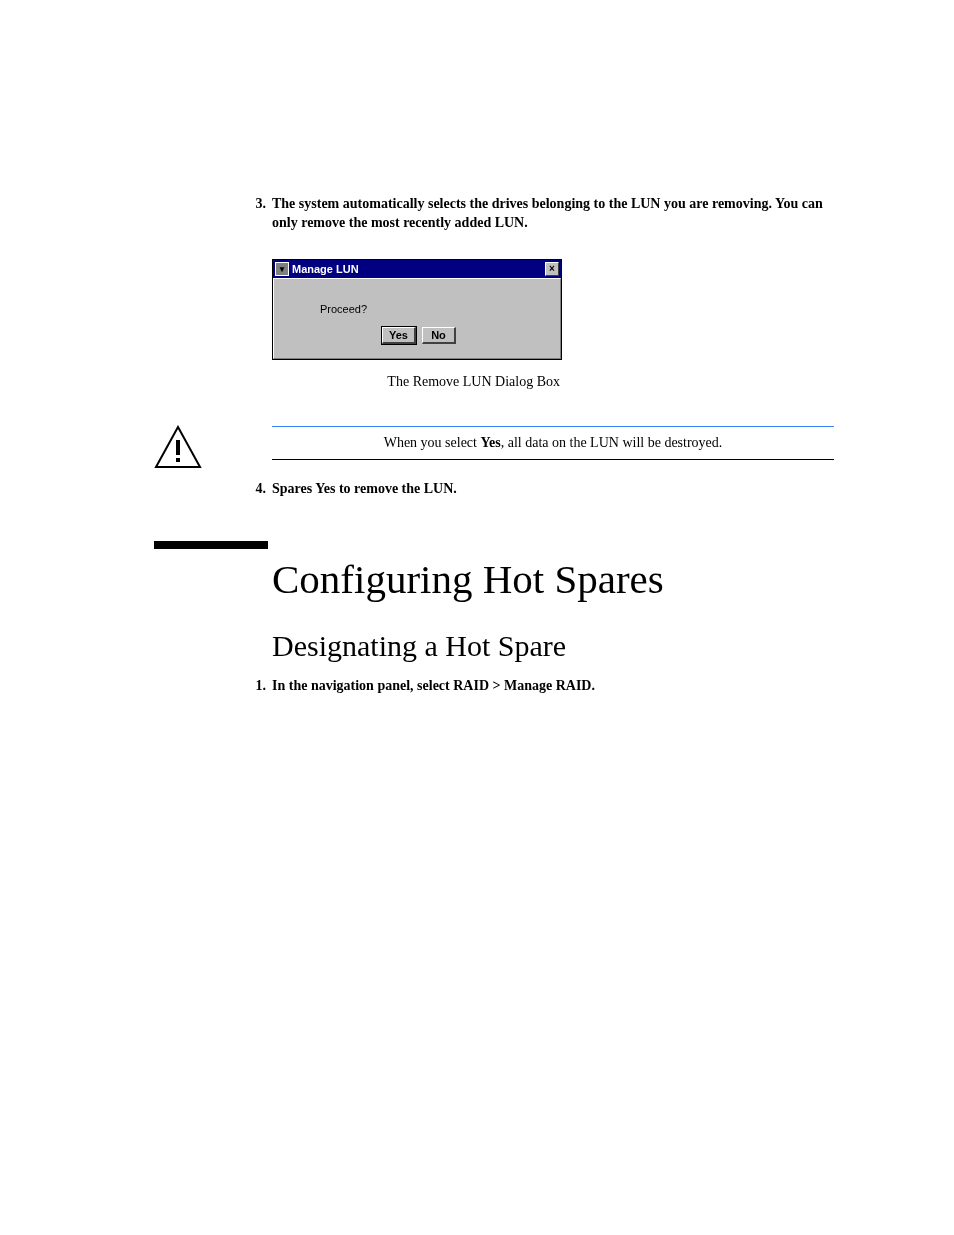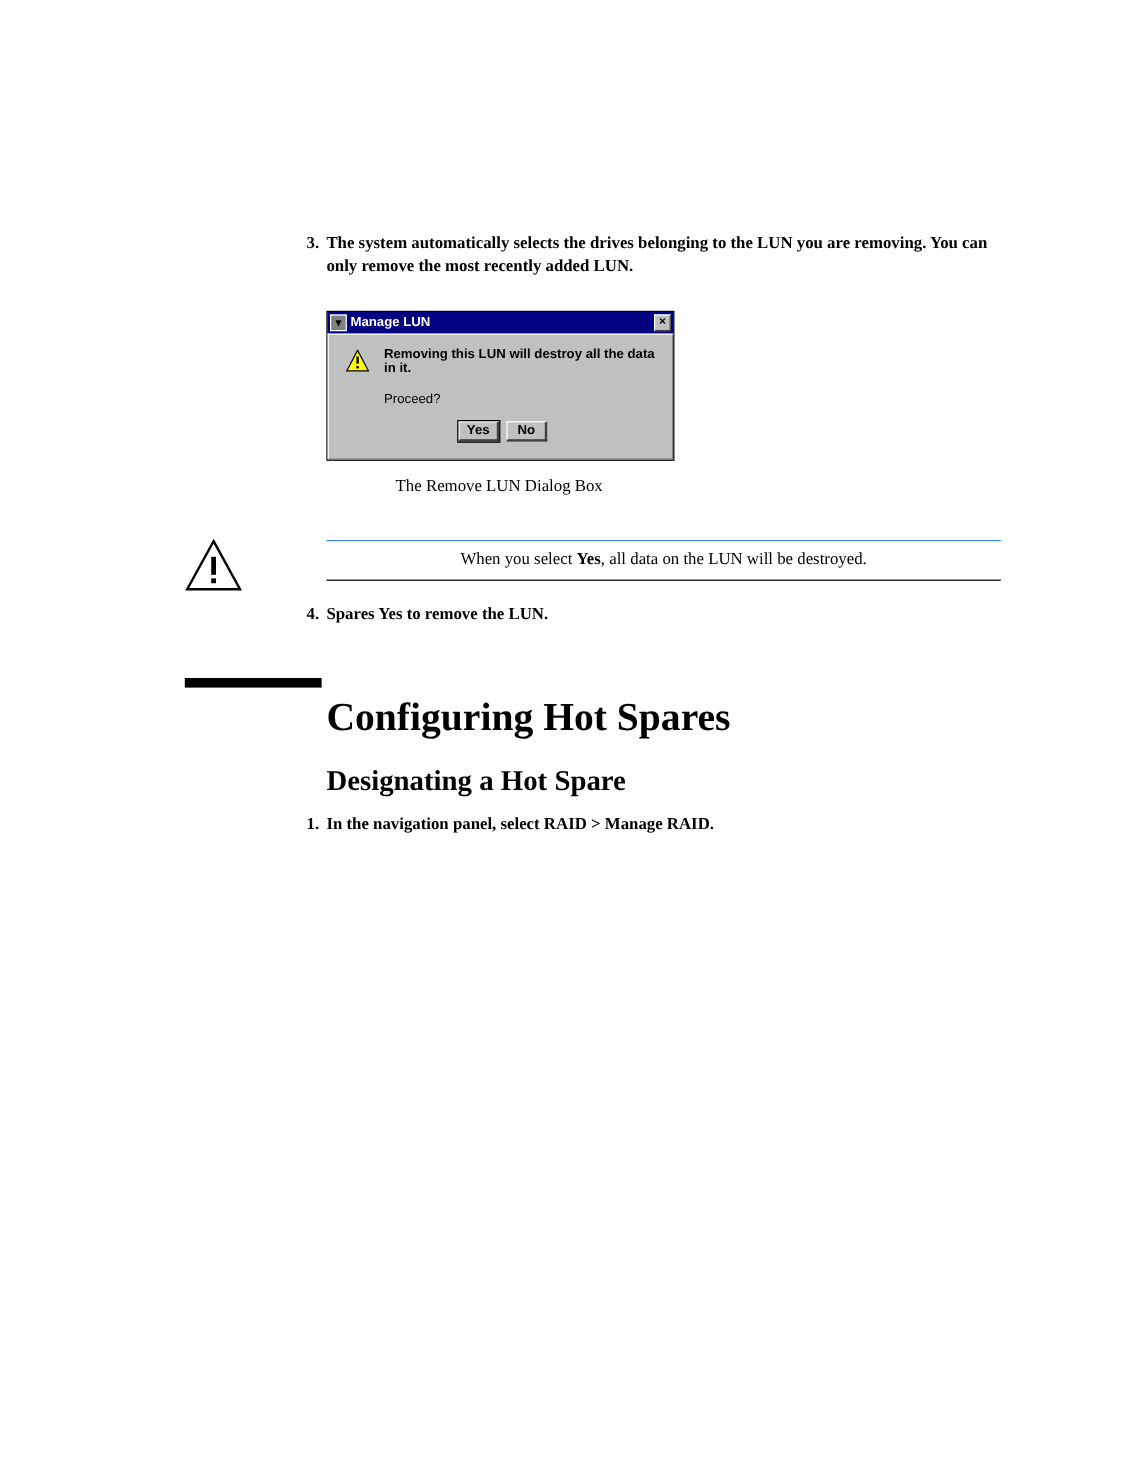--- a/index.html
+++ b/index.html
@@ -129,21 +129,21 @@
     border-left: 1px solid #fff;
     border-right: 2px solid #404040;
     border-bottom: 2px solid #404040;
     text-align: center;
     box-sizing: border-box;
   }
   .dlg-btn.default {
     outline: 1px solid #000;
   }
   .fig-caption {
-    text-align: center;
+    text-align: right;
     font-size: 14px;
     margin-top: 14px;
     width: 288px;
   }
   .caution-block {
     position: relative;
     margin-top: 36px;
     border-top: 1px solid #3b82f6;
     border-bottom: 1px solid #000;
     padding: 8px 0;
@@ -170,28 +170,28 @@
   }
   .section-bar {
     position: absolute;
     left: -118px;
     top: -14px;
     width: 114px;
     height: 8px;
     background: #000;
   }
   .h1 {
-    font-size: 33px;
-    font-weight: 700;
+    font-size: 41px;
+    font-weight: 400;
     margin: 0;
     line-height: 1.2;
   }
   .h2 {
-    font-size: 24px;
-    font-weight: 700;
+    font-size: 30px;
+    font-weight: 400;
     margin-bottom: 14px;
   }
   .body-text {
     font-size: 14px;
     margin-bottom: 16px;
   }
 </style>
 </head>
 <body>
 
@@ -203,30 +203,20 @@
   </div>
 
   <div class="dialog-figure">
     <div class="dialog">
       <div class="dialog-titlebar">
         <span class="sysicon">▾</span>
         <span class="title">Manage LUN</span>
         <span class="closebtn">×</span>
       </div>
       <div class="dialog-body">
-        <div class="dialog-row1">
-          <span class="warn-icon">
-            <svg viewBox="0 0 20 20" width="20" height="20">
-              <polygon points="10,1 19,18 1,18" fill="#ffff00" stroke="#000" stroke-width="1"></polygon>
-              <rect x="9" y="6" width="2" height="6" fill="#000"></rect>
-              <rect x="9" y="14" width="2" height="2" fill="#000"></rect>
-            </svg>
-          </span>
-          <span>Removing this LUN will destroy all the data in it.</span>
-        </div>
         <div class="dialog-row2">Proceed?</div>
         <div class="dialog-buttons">
           <div class="dlg-btn default">Yes</div>
           <div class="dlg-btn">No</div>
         </div>
       </div>
     </div>
     <div class="fig-caption">The Remove LUN Dialog Box</div>
   </div>
 

